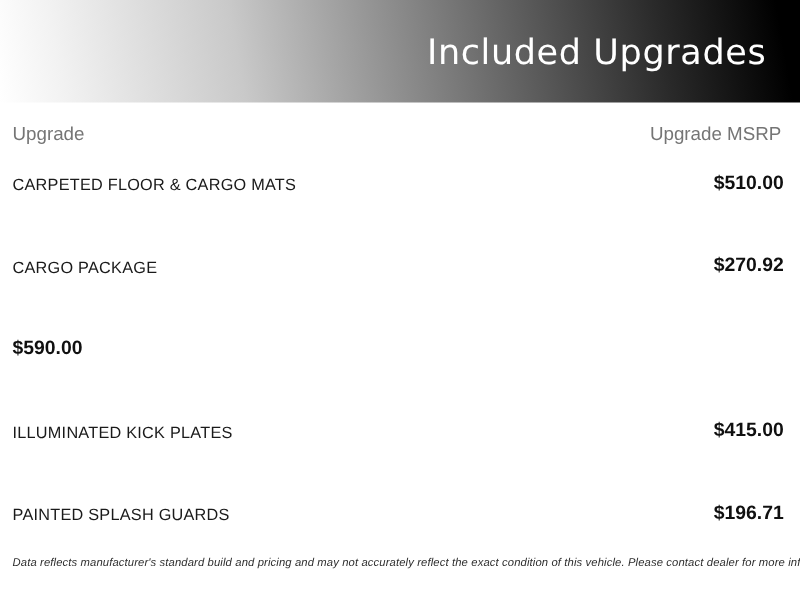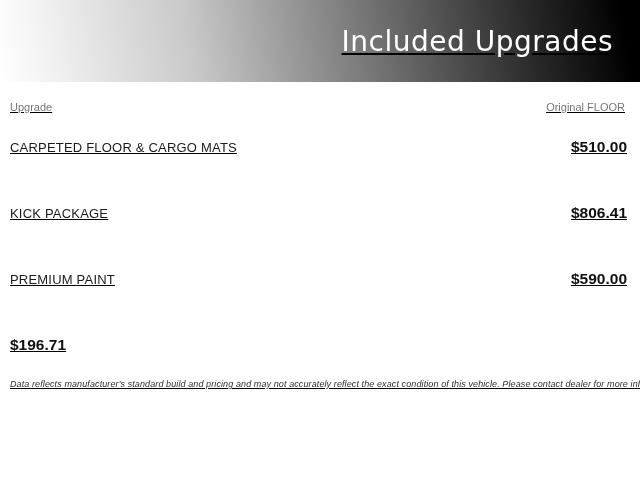--- a/index.html
+++ b/index.html
@@ -9,21 +9,20 @@
     background: #ffffff;
     font-family: "Liberation Sans", sans-serif;
     overflow: hidden;
   }
   .page {
     width: 640px;
     height: 480px;
     background: #ffffff;
     display: flex;
     flex-direction: column;
-    text-decoration: underline;
   }
   .page-header {
     height: 82px;
     flex: 0 0 82px;
     background: linear-gradient(80deg, #ffffff 0%, #f2f2f2 8%, #c9c9c9 30%, #7d7d7d 55%, #2a2a2a 82%, #000000 97%);
     display: flex;
     align-items: center;
     justify-content: flex-end;
     padding-right: 27px;
   }
@@ -39,21 +38,21 @@
     display: flex;
     flex-direction: column;
   }
   .col-headers {
     display: flex;
     justify-content: space-between;
     align-items: center;
     margin-top: 18px;
     padding: 0 15px 0 10px;
     color: #757575;
-    font-size: 11px;
+    font-size: 15px;
     height: 14px;
   }
   .row {
     height: 66px;
     display: flex;
     align-items: center;
     justify-content: space-between;
     padding: 0 13px 0 10px;
     text-align: center;
   }
@@ -83,39 +82,43 @@
 <div class="page">
 
   <header class="page-header">
     <h1 class="page-title">Included Upgrades</h1>
   </header>
 
   <main class="table-area">
 
     <div class="col-headers">
       <span>Upgrade</span>
-      <span>Original FLOOR</span>
+      <span>Upgrade MSRP</span>
     </div>
 
     <div class="row">
       <span class="row-name">CARPETED FLOOR &amp; CARGO MATS</span>
       <span class="row-price">$510.00</span>
     </div>
 
     <div class="row">
-      <span class="row-name">KICK PACKAGE</span>
-      <span class="row-price">$806.41</span>
+      <span class="row-name">CARGO PACKAGE</span>
+      <span class="row-price">$270.92</span>
     </div>
 
     <div class="row">
-      <span class="row-name">PREMIUM PAINT</span>
       <span class="row-price">$590.00</span>
     </div>
 
+    <div class="row">
+      <span class="row-name">ILLUMINATED KICK PLATES</span>
+      <span class="row-price">$415.00</span>
+    </div>
 
     <div class="row">
+      <span class="row-name">PAINTED SPLASH GUARDS</span>
       <span class="row-price">$196.71</span>
     </div>
 
     <p class="disclaimer">Data reflects manufacturer's standard build and pricing and may not accurately reflect the exact condition of this vehicle. Please contact dealer for more information.</p>
 
   </main>
 </div>
 
 </body></html>

